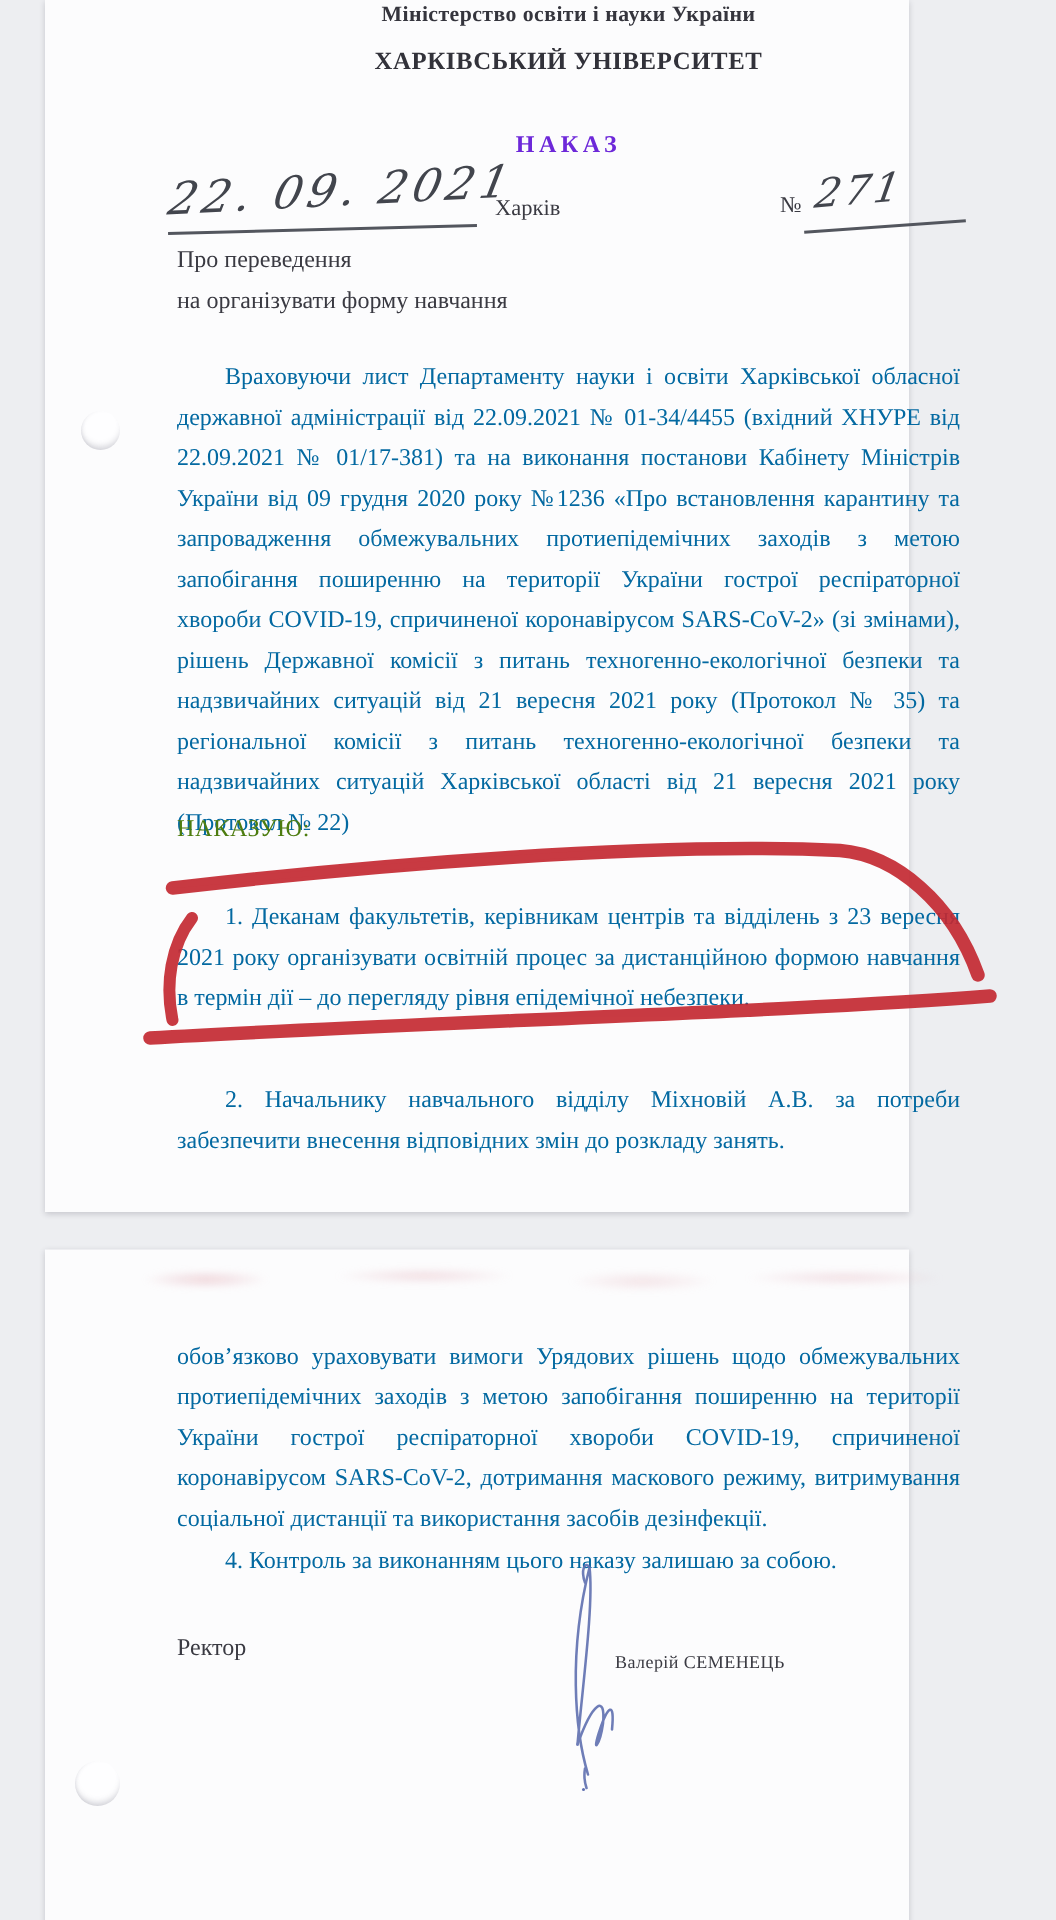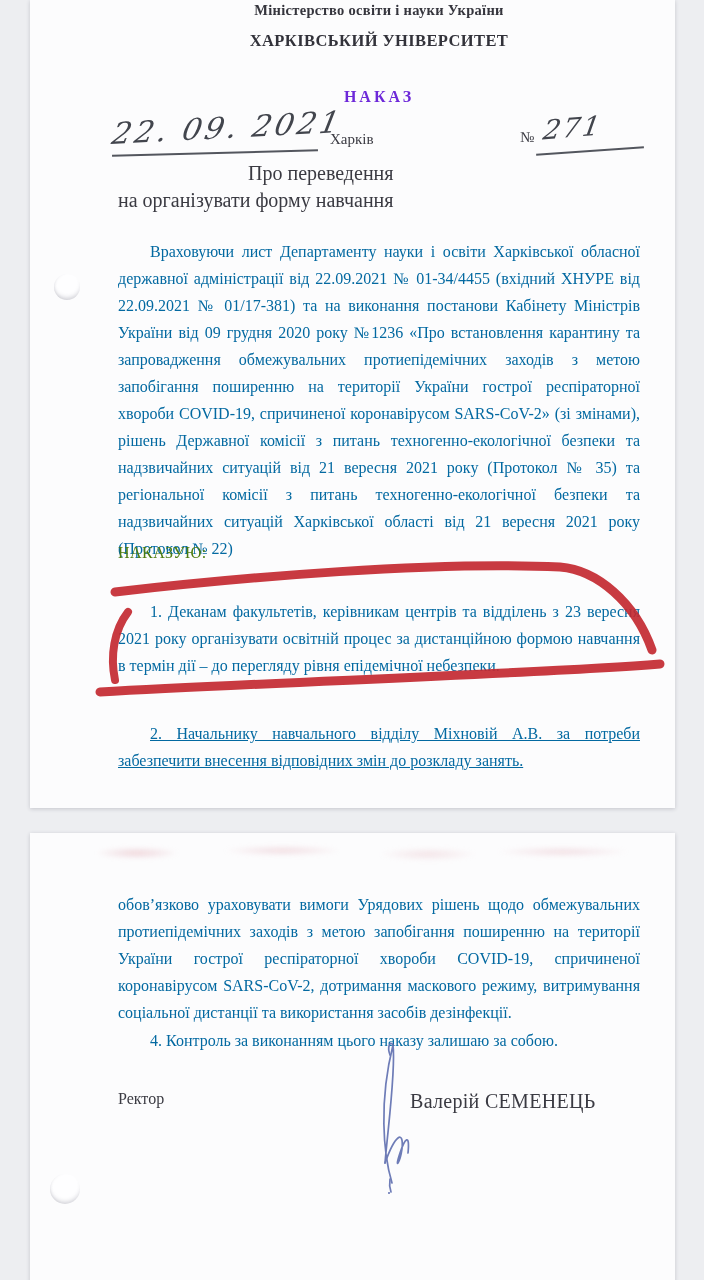--- a/index.html
+++ b/index.html
@@ -5,21 +5,21 @@
   html,body{margin:0;padding:0;}
   body{
     width:704px;height:1280px;
     background:#edeef1;
     overflow:hidden;
     position:relative;
     font-family:"Liberation Serif","DejaVu Serif",serif;
     color:#3a3a42;
   }
   .page{
-    position:absolute;left:30px;width:645px;
+    position:absolute;left:30px;width:576px;
     background:#fcfcfd;
     box-shadow:0 1px 4px rgba(40,40,60,.20);
   }
   #page1{top:0;height:808px;}
   #page2{top:833px;height:460px;}
 
   .abs{position:absolute;}
   .tblock{left:88px;width:522px;}
   .center{text-align:center;}
   .body-text{
@@ -39,41 +39,41 @@
     color:#42454d;
   }
   .hw-date{left:84px;top:110px;font-size:30px;letter-spacing:3px;transform:skewX(-14deg) rotate(-3deg);}
   .hw-num{left:514px;top:112px;font-size:27px;letter-spacing:2px;transform:skewX(-14deg) rotate(-5deg);}
   .rule{height:1.5px;background:#53565e;}
   .date-rule{left:82px;top:152px;width:206px;transform:rotate(-1.5deg);}
   .num-rule{left:506px;top:150px;width:108px;transform:rotate(-4deg);}
   .city{left:300px;top:131px;width:160px;font-size:15px;}
   .num-sign{left:490px;top:129px;font-size:15px;}
 
-  .subject{left:88px;top:160px;font-size:20px;line-height:27px;text-align:right;}
+  .subject{left:88px;top:160px;font-size:16px;line-height:27px;}
 
   .preamble{top:238px;}
   .order-heading{top:544px;left:88px;font-size:16px;letter-spacing:.5px;color:#4d7c0f;}
   .item1{top:598px;}
-  .item2{top:720px;text-decoration:underline;}
+  .item2{top:720px;}
   .item3{top:738px;}
 
   .pink-smudge{
     left:40px;top:8px;width:560px;height:24px;
     background:
       radial-gradient(60px 9px at 12% 50%, rgba(225,170,180,.45), transparent 70%),
       radial-gradient(85px 8px at 38% 40%, rgba(228,178,188,.40), transparent 70%),
       radial-gradient(70px 10px at 64% 55%, rgba(230,185,192,.34), transparent 70%),
       radial-gradient(95px 8px at 88% 45%, rgba(228,180,190,.38), transparent 70%);
     filter:blur(2px);
   }
   .continuation{top:58px;}
   .item4{top:194px;}
   .sig-title{left:88px;top:257px;font-size:16px;}
-  .sig-name{left:380px;top:257px;font-size:20px;letter-spacing:.3px;}
+  .sig-name{left:380px;top:268px;font-size:12px;letter-spacing:.3px;}
 
   .hole{
     border-radius:50%;
     background:#fefeff;
     box-shadow:inset 0 -4px 4px -2px rgba(110,110,125,.30), inset 2px 0 3px -2px rgba(110,110,125,.18);
   }
   .hole1{left:24px;top:274px;width:26px;height:26px;}
   .hole2{left:20px;top:341px;width:30px;height:30px;}
 
   svg{display:block;}

